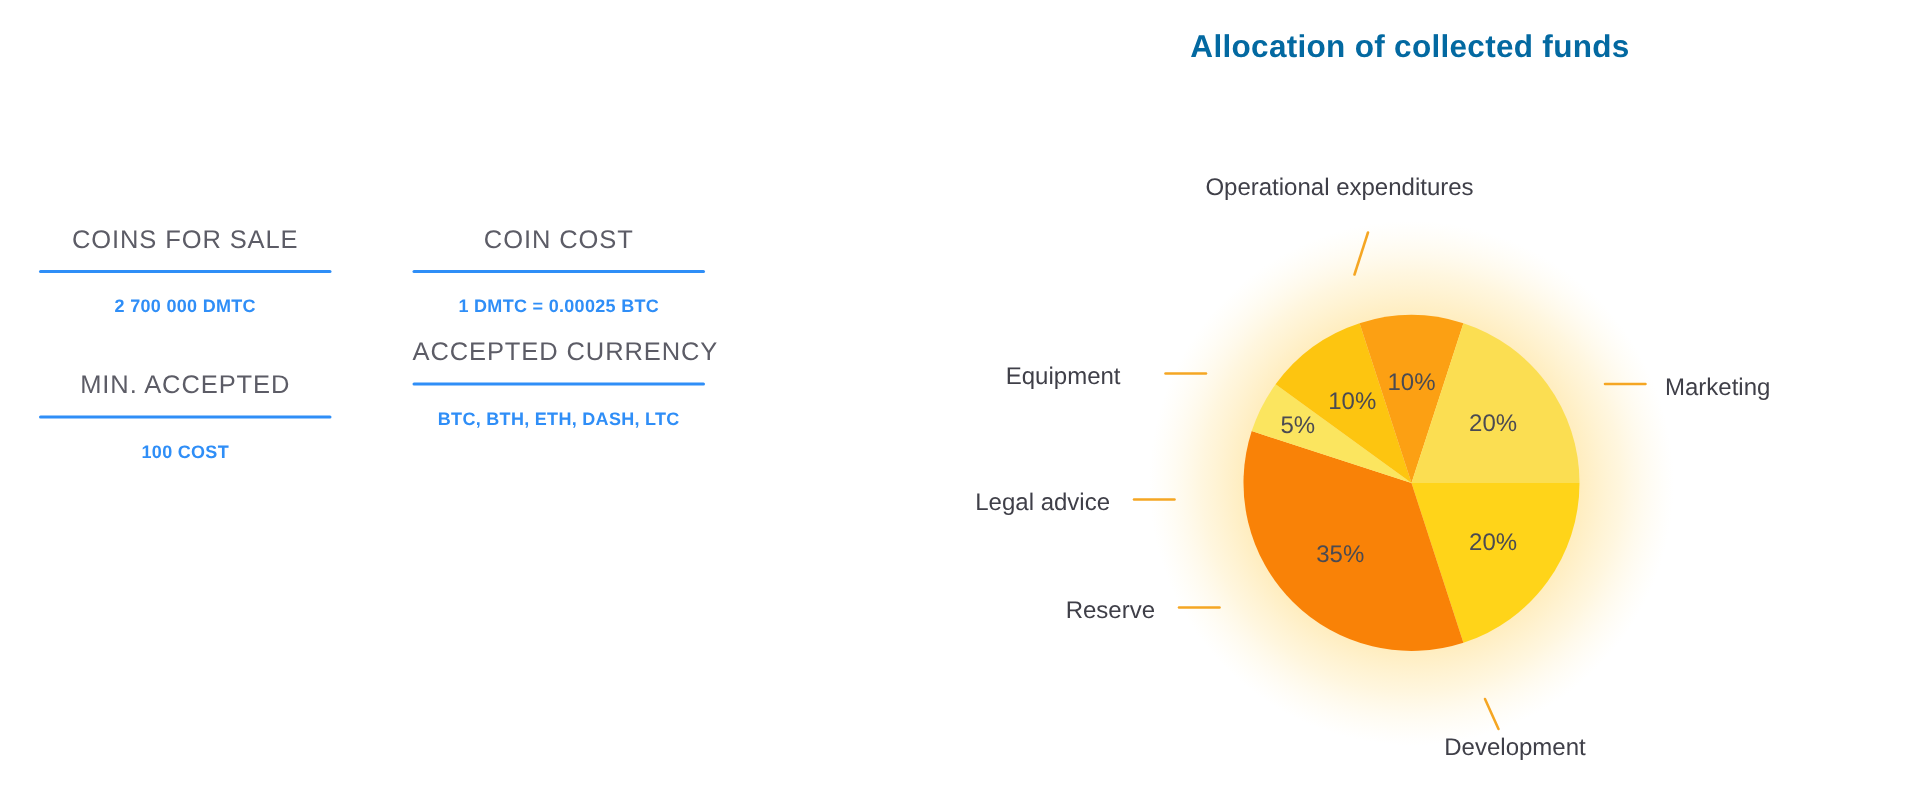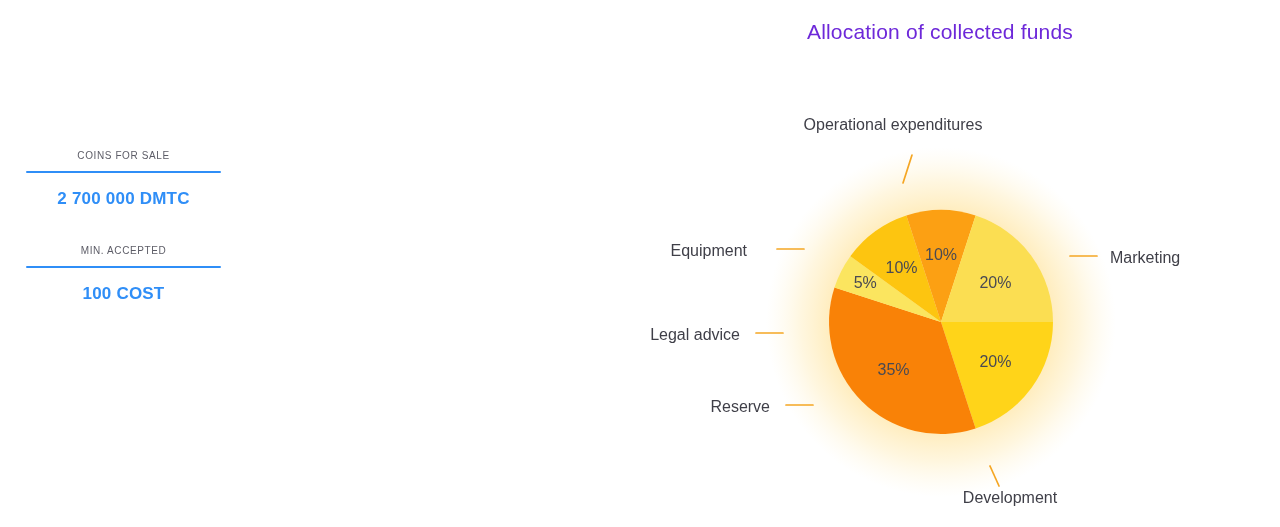--- a/index.html
+++ b/index.html
@@ -11,40 +11,40 @@
   }
 
   
   #stats-panel{position:absolute;left:0;top:150px;width:520px;height:260px;}
   .stat-col{position:absolute;top:0;width:195px;}
   #stat-col-left{left:26px;}
   #stat-col-right{left:275px;}
 
   .stat-block{width:100%;margin-bottom:22px;}
   .stat-label{
-    font-size:10px;letter-spacing:.6px;color:#5c5c66;
+    font-size:17px;letter-spacing:.6px;color:#5c5c66;
     text-align:center;white-space:nowrap;padding-bottom:10px;
   }
   .stat-rule{height:2px;background:#2f8ef7;width:100%;border-radius:1px;}
   .stat-value{
-    font-size:17px;font-weight:bold;color:#2f8ef7;letter-spacing:.2px;
+    font-size:12px;font-weight:bold;color:#2f8ef7;letter-spacing:.2px;
     text-align:center;padding-top:14px;line-height:1.4;
   }
   #stat-block-coins .stat-value,
   #stat-block-min .stat-value{white-space:nowrap;}
 
   
   #stat-block-coins{margin-bottom:34px;}
   #stat-block-cost{margin-bottom:12px;}
 
   
   #chart-panel{position:absolute;left:600px;top:0;width:680px;height:527px;}
   #chart-title{
     position:absolute;left:0;top:20px;width:680px;text-align:center;
-    font-size:21px;font-weight:normal;color:#6d28d9;letter-spacing:.2px;
+    font-size:21px;font-weight:bold;color:#0369a1;letter-spacing:.2px;
   }
   #pie-wrap{position:absolute;left:0;top:0;width:680px;height:527px;}
   #pie-svg{position:absolute;left:0;top:0;}
 
   .pie-pct{
     font-family:"Liberation Sans", sans-serif;
     font-size:16px;fill:#4a4a52;
   }
   .cat-label{
     font-family:"Liberation Sans", sans-serif;
@@ -66,20 +66,35 @@
     </div>
 
     <div class="stat-block" id="stat-block-min">
       <div class="stat-label">MIN. ACCEPTED</div>
       <div class="stat-rule"></div>
       <div class="stat-value">100 COST</div>
     </div>
 
   </div>
 
+  <div class="stat-col" id="stat-col-right">
+
+    <div class="stat-block" id="stat-block-cost">
+      <div class="stat-label">COIN COST</div>
+      <div class="stat-rule"></div>
+      <div class="stat-value">1 DMTC = 0.00025 BTC</div>
+    </div>
+
+    <div class="stat-block">
+      <div class="stat-label">ACCEPTED CURRENCY</div>
+      <div class="stat-rule"></div>
+      <div class="stat-value">BTC, BTH, ETH, DASH, LTC</div>
+    </div>
+
+  </div>
 </div>
 
 <div id="chart-panel">
   <div id="chart-title">Allocation of collected funds</div>
 
   <div id="pie-wrap">
     <svg id="pie-svg" width="680" height="527" viewBox="0 0 680 527">
       <defs>
         <radialGradient id="glowGrad" cx="50%" cy="50%" r="50%">
           <stop offset="62%" stop-color="#ffcf55" stop-opacity="0.40"></stop>

